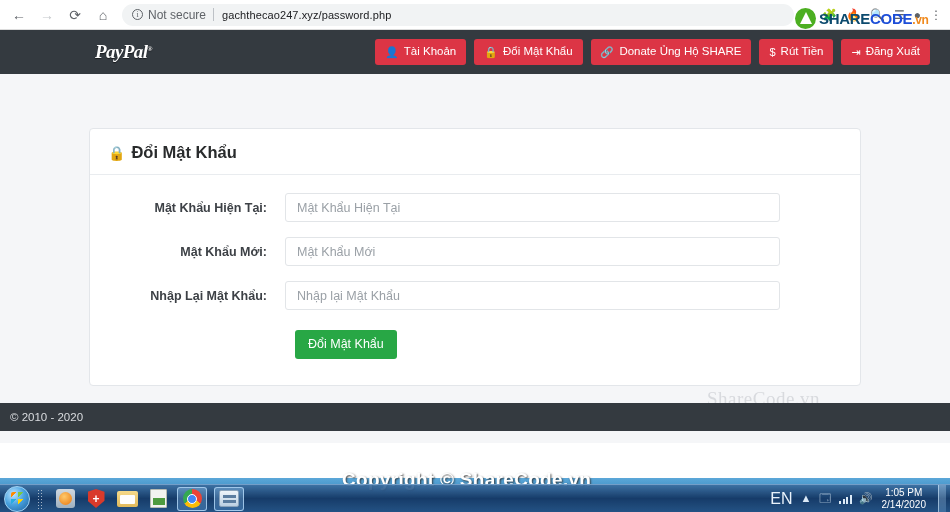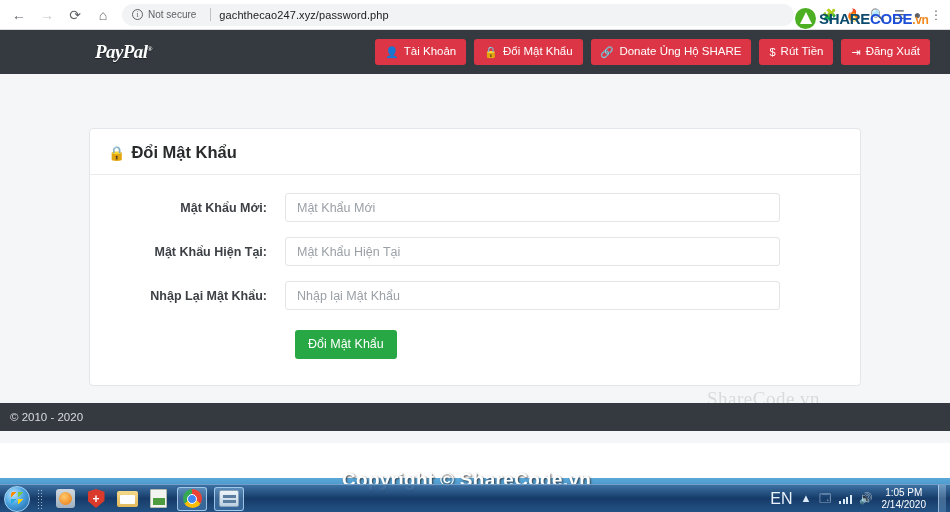--- a/index.html
+++ b/index.html
@@ -30,21 +30,21 @@
     background: #f1f3f4; border-radius: 11px;
     display: flex; align-items: center; padding: 0 10px;
     font-size: 11px; color: #202124;
   }
   .info-circle {
     width: 11px; height: 11px; border-radius: 50%;
     border: 1.2px solid #5f6368; color: #5f6368;
     font-size: 8px; line-height: 9px; text-align: center;
     margin-right: 5px; font-family: "Liberation Serif", serif;
   }
-  .not-secure { color: #5f6368; font-size: 10px; margin-right: 14px; }
+  .not-secure { color: #5f6368; font-size: 12px; margin-right: 7px; }
   .omni-divider { width: 1px; height: 13px; background: #bdc1c6; margin-right: 8px; }
   .omni-url { font-size: 11px; color: #202124; letter-spacing: 0.1px; }
   .chrome-icons { display: flex; align-items: center; gap: 9px; padding-right: 8px; }
   .cicon { font-size: 12px; color: #5f6368; line-height: 1; }
 
   
   .sc-logo-wm {
     position: absolute; left: 795px; top: 8px;
     display: flex; align-items: center; gap: 3px;
     z-index: 50; pointer-events: none;
@@ -341,27 +341,27 @@
   <div class="card">
     <div class="card-header">
       <div class="card-title">
         <span class="lock-ic">🔒</span>
         <span>Đổi Mật Khẩu</span>
       </div>
     </div>
     <div class="card-body">
 
       <div class="form-row">
+        <div class="form-label">Mật Khẩu Hiện Tại:</div>
+        <input class="form-input" type="password" placeholder="Mật Khẩu Hiện Tại" style="">
+      </div>
+
+      <div class="form-row">
         <div class="form-label">Mật Khẩu Mới:</div>
         <input class="form-input" type="password" placeholder="Mật Khẩu Mới" style="">
-      </div>
-
-      <div class="form-row">
-        <div class="form-label">Mật Khẩu Hiện Tại:</div>
-        <input class="form-input" type="password" placeholder="Mật Khẩu Hiện Tại" style="">
       </div>
 
       <div class="form-row">
         <div class="form-label">Nhập Lại Mật Khẩu:</div>
         <input class="form-input" type="password" placeholder="Nhập lại Mật Khẩu" style="">
       </div>
 
       <div class="form-actions">
         <button class="btn-submit">Đổi Mật Khẩu</button>
       </div>

